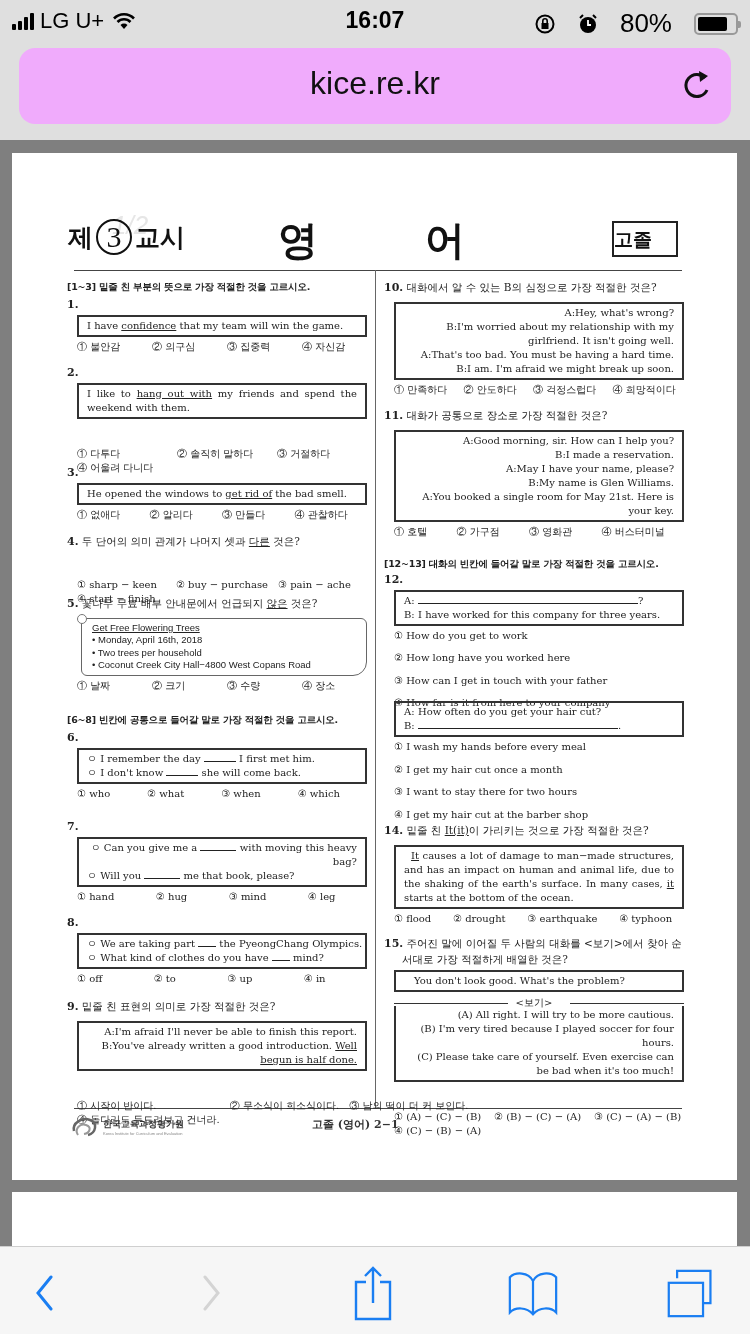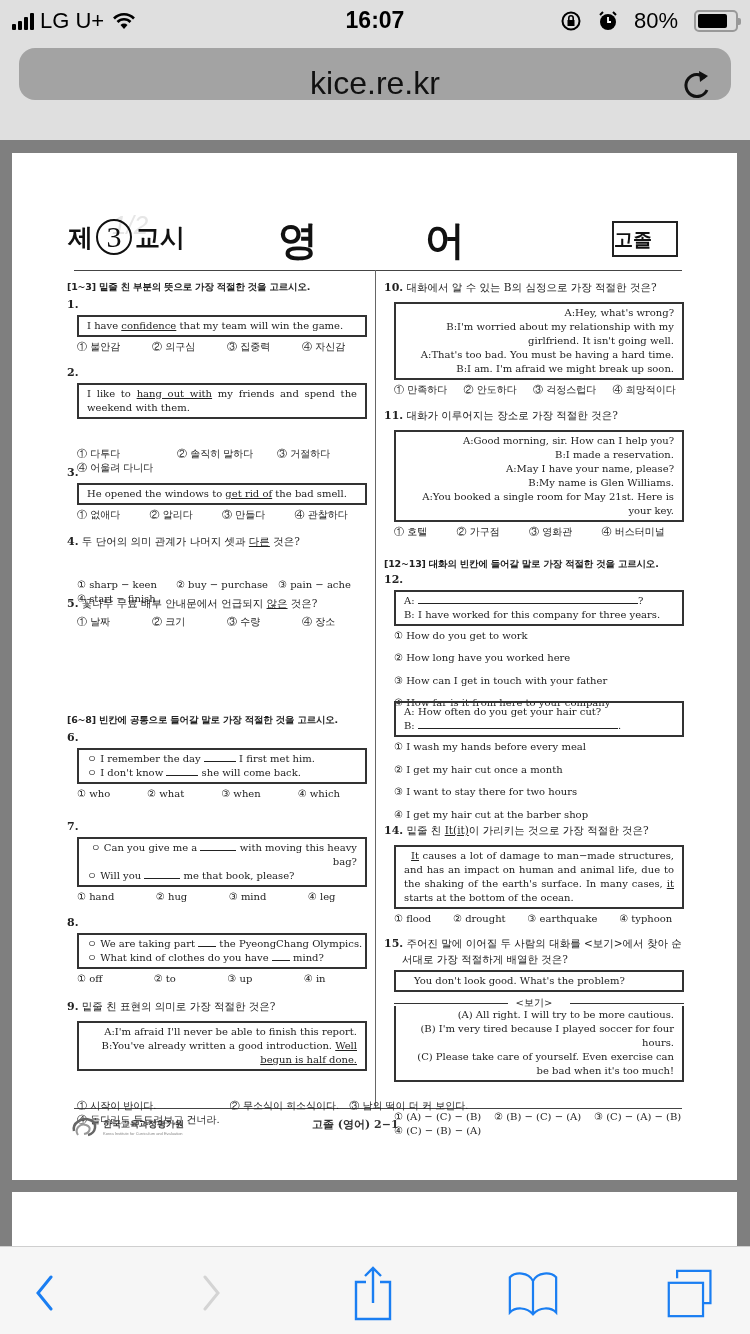--- a/index.html
+++ b/index.html
@@ -7,26 +7,26 @@
   body { position: relative; font-family: "DejaVu Sans", sans-serif; }
 
   
   .chrome { position: absolute; left: 0; top: 0; width: 750px; height: 140px; background: #dfdfdf; }
   .status { position: absolute; left: 0; top: 0; width: 750px; height: 44px; font-family: "Liberation Sans", sans-serif; color: #000; }
   .status .left { position: absolute; left: 12px; top: 8px; display: flex; align-items: center; font-size: 22px; }
   .signal { display: flex; align-items: flex-end; gap: 2px; height: 18px; margin-right: 6px; }
   .signal span { display: block; width: 4px; background: #000; border-radius: 1px; }
   .wifi { margin-left: 8px; }
   .status .time { position: absolute; left: 0; width: 750px; top: 7px; text-align: center; font-size: 23px; font-weight: bold; }
-  .status .right { position: absolute; right: 12px; top: 8px; display: flex; align-items: center; font-size: 22px; gap: 16px; }
+  .status .right { position: absolute; right: 12px; top: 8px; display: flex; align-items: center; font-size: 26px; gap: 22px; }
   .battery { width: 44px; height: 22px; border: 2px solid #999; border-radius: 5px; padding: 2px; position: relative; }
   .battery .fill { height: 100%; background: #000; border-radius: 2px; }
   .battery::after { content: ""; position: absolute; right: -5px; top: 6px; width: 3px; height: 7px; background: #999; border-radius: 0 2px 2px 0; }
 
-  .urlbar { position: absolute; left: 19px; top: 48px; width: 712px; height: 52px; background: #a3a3a3; border-radius: 16px; }
+  .urlbar { position: absolute; left: 19px; top: 48px; width: 712px; height: 76px; background: #f0abfc; border-radius: 16px; }
   .urlbar .url { position: absolute; left: 0; right: 0; top: 17px; text-align: center; font-family: "Liberation Sans", sans-serif; font-size: 32px; color: #111; }
   .urlbar .reload { position: absolute; right: 18px; top: 20px; width: 32px; height: 34px; }
 
   
   .page { position: absolute; left: 12px; top: 153px; width: 725px; height: 1027px; background: #fff; }
   .page2 { position: absolute; left: 12px; top: 1192px; width: 725px; height: 60px; background: #fff; }
 
   .doc { position: absolute; left: 0; top: 0; width: 725px; height: 1027px; font-family: "DejaVu Serif", serif; color: #222; }
   .pagenum-ghost { position: absolute; left: 100px; top: 57px; font-size: 26px; color: #e6e6e6; font-style: italic; font-family: "Liberation Sans", sans-serif; }
 
@@ -186,20 +186,27 @@
         <div class="opts two">
           <span>① sharp − keen</span>
           <span>② buy − purchase</span>
           <span>③ pain − ache</span>
           <span>④ start − finish</span>
         </div>
       </div>
 
       <div class="q" style="top:316px">
         <div class="qtext"><span class="qnum">5.</span> <span>꽃나무 무료 배부 안내문에서 언급되지 </span><span class="u">않은</span><span> 것은?</span></div>
+        <div class="notice">
+          <span class="pin"></span>
+          <div class="nt">Get Free Flowering Trees</div>
+          <div>• Monday, April 16th, 2018</div>
+          <div>• Two trees per household</div>
+          <div style="white-space:nowrap">• Coconut Creek City Hall−4800 West Copans Road</div>
+        </div>
         <div class="opts">
           <span>① 날짜</span>
           <span>② 크기</span>
           <span>③ 수량</span>
           <span>④ 장소</span>
         </div>
       </div>
 
       <div class="q" style="top:433px">
         <div class="inst">[6~8] 빈칸에 공통으로 들어갈 말로 가장 적절한 것을 고르시오.</div>
@@ -273,21 +280,21 @@
         </div>
         <div class="opts" style="column-gap:8px">
           <span>① 만족하다</span>
           <span>② 안도하다</span>
           <span>③ 걱정스럽다</span>
           <span>④ 희망적이다</span>
         </div>
       </div>
 
       <div class="q" style="top:128px">
-        <div class="qtext"><span class="qnum">11.</span> <span>대화가 이루어지는 장소로 가장 적절한 것은?</span></div>
+        <div class="qtext"><span class="qnum">11.</span> <span>대화가 공통으로 장소로 가장 적절한 것은?</span></div>
         <div class="box indent" style="margin-top:6px">
           <div class="hang"><span class="spk">A:</span><span>Good morning, sir. How can I help you?</span></div>
           <div class="hang"><span class="spk">B:</span><span>I made a reservation.</span></div>
           <div class="hang"><span class="spk">A:</span><span>May I have your name, please?</span></div>
           <div class="hang"><span class="spk">B:</span><span>My name is Glen Williams.</span></div>
           <div class="hang"><span class="spk">A:</span><span>You booked a single room for May 21st. Here is your key.</span></div>
         </div>
         <div class="opts">
           <span>① 호텔</span>
           <span>② 가구점</span>

